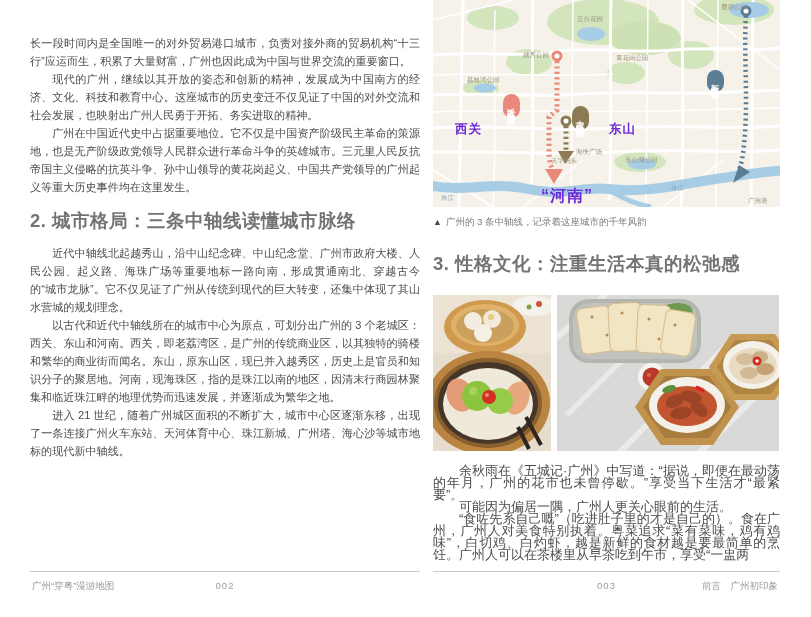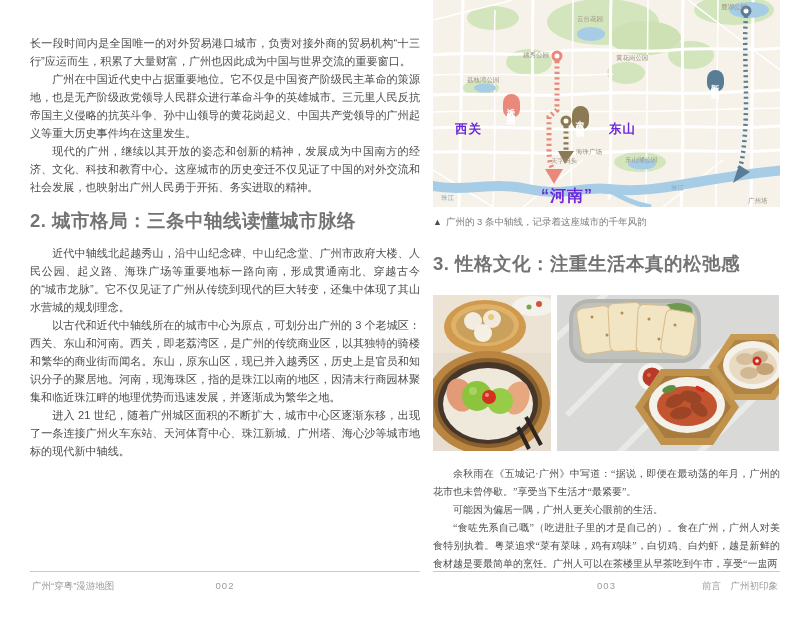--- a/index.html
+++ b/index.html
@@ -5,21 +5,21 @@
   html,body{margin:0;padding:0;background:#ffffff;}
   .spread{position:relative;width:811px;height:617px;background:#ffffff;overflow:hidden;
           font-family:"Liberation Sans","DejaVu Sans",sans-serif;}
   .page{position:absolute;top:0;height:617px;}
   .page-left{left:30px;width:390px;padding-top:34px;box-sizing:content-box;}
   .page-right{left:433px;width:347px;}
   
   .bp{margin:0;font-size:11.1px;line-height:18px;color:#4c4c4c;text-align:justify;text-indent:2em;}
   .noind{text-indent:0;}
   .sec{margin:12px 0 10px;font-size:18.5px;line-height:26px;font-weight:700;color:#737373;letter-spacing:.5px;}
-  .rp{font-size:10px;line-height:18px;margin-top:14px;font-family:Liberation Serif, serif;}
+  .rp{font-size:13px;line-height:12px;margin-top:14px;}
   .rp + .rp{margin-top:0;}
   
   .frule{position:absolute;left:0;right:0;top:571px;border-top:1px solid #c9c9c9;}
   .footer{position:absolute;left:0;right:0;top:580px;font-size:9.5px;color:#9a9a9a;}
   .f-title{position:absolute;left:2px;}
   .f-num{position:absolute;left:0;right:0;text-align:center;letter-spacing:1px;}
   .f-chap{position:absolute;right:2px;}
   
   .map{position:relative;width:347px;height:207px;overflow:hidden;background:#f6f2e9;}
   .map svg{position:absolute;left:0;top:0;}
@@ -35,22 +35,22 @@
   .photos{margin-top:18px;display:flex;gap:6px;height:156px;}
   .photos svg{display:block;}
 </style>
 </head>
 <body>
 
 <div class="spread">
 
   <div class="page page-left">
     <p class="bp noind">长一段时间内是全国唯一的对外贸易港口城市，负责对接外商的贸易机构“十三行”应运而生，积累了大量财富，广州也因此成为中国与世界交流的重要窗口。</p>
+    <p class="bp">现代的广州，继续以其开放的姿态和创新的精神，发展成为中国南方的经济、文化、科技和教育中心。这座城市的历史变迁不仅见证了中国的对外交流和社会发展，也映射出广州人民勇于开拓、务实进取的精神。</p>
     <p class="bp">广州在中国近代史中占据重要地位。它不仅是中国资产阶级民主革命的策源地，也是无产阶级政党领导人民群众进行革命斗争的英雄城市。三元里人民反抗帝国主义侵略的抗英斗争、孙中山领导的黄花岗起义、中国共产党领导的广州起义等重大历史事件均在这里发生。</p>
-    <p class="bp">现代的广州，继续以其开放的姿态和创新的精神，发展成为中国南方的经济、文化、科技和教育中心。这座城市的历史变迁不仅见证了中国的对外交流和社会发展，也映射出广州人民勇于开拓、务实进取的精神。</p>
 
     <h2 class="sec">2. 城市格局：三条中轴线读懂城市脉络</h2>
 
     <p class="bp">近代中轴线北起越秀山，沿中山纪念碑、中山纪念堂、广州市政府大楼、人民公园、起义路、海珠广场等重要地标一路向南，形成贯通南北、穿越古今的“城市龙脉”。它不仅见证了广州从传统到现代的巨大转变，还集中体现了其山水营城的规划理念。</p>
     <p class="bp">以古代和近代中轴线所在的城市中心为原点，可划分出广州的 3 个老城区：西关、东山和河南。西关，即老荔湾区，是广州的传统商业区，以其独特的骑楼和繁华的商业街而闻名。东山，原东山区，现已并入越秀区，历史上是官员和知识分子的聚居地。河南，现海珠区，指的是珠江以南的地区，因清末行商园林聚集和临近珠江畔的地理优势而迅速发展，并逐渐成为繁华之地。</p>
     <p class="bp">进入 21 世纪，随着广州城区面积的不断扩大，城市中心区逐渐东移，出现了一条连接广州火车东站、天河体育中心、珠江新城、广州塔、海心沙等城市地标的现代新中轴线。</p>
 
     <div class="frule"></div>
     <div class="footer">
       <span class="f-title">广州“穿粤”漫游地图</span>

